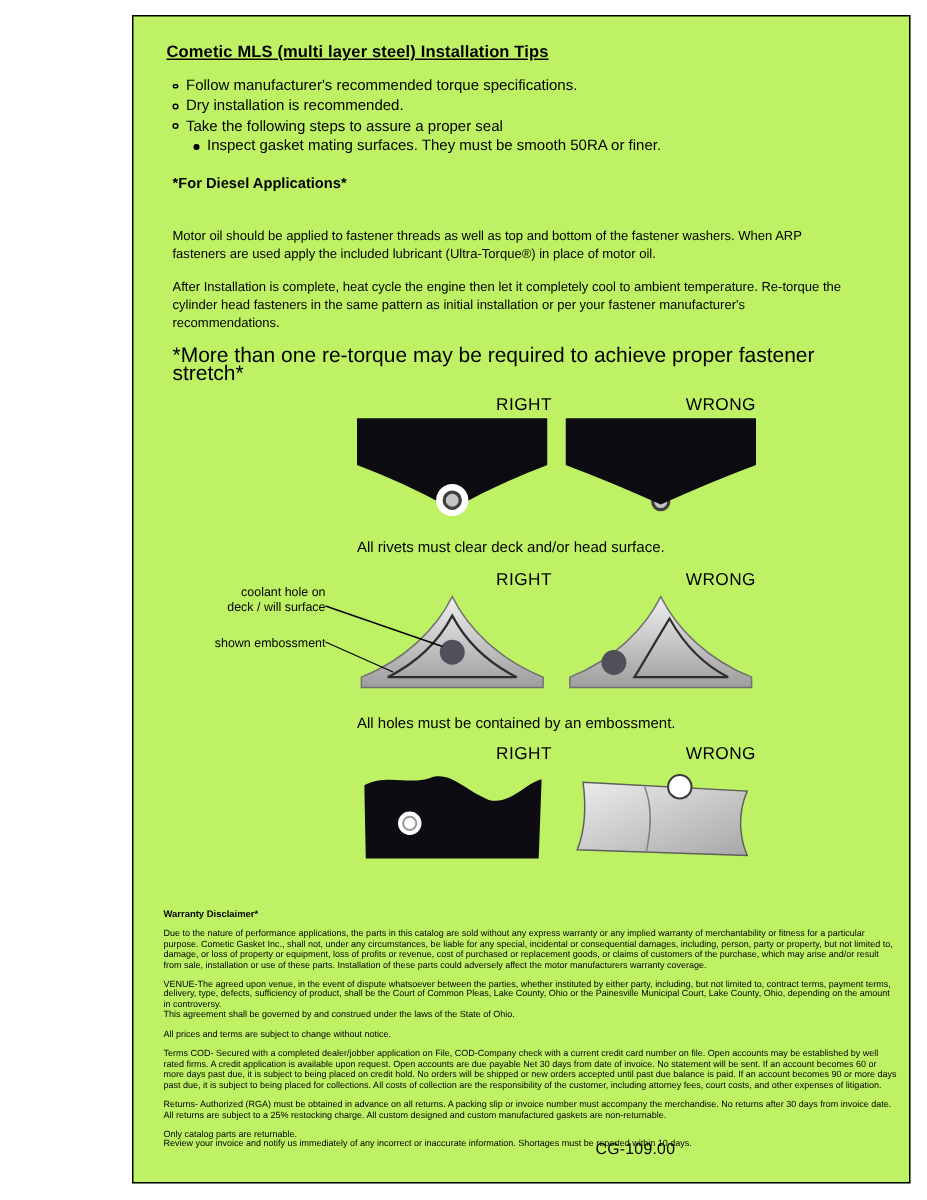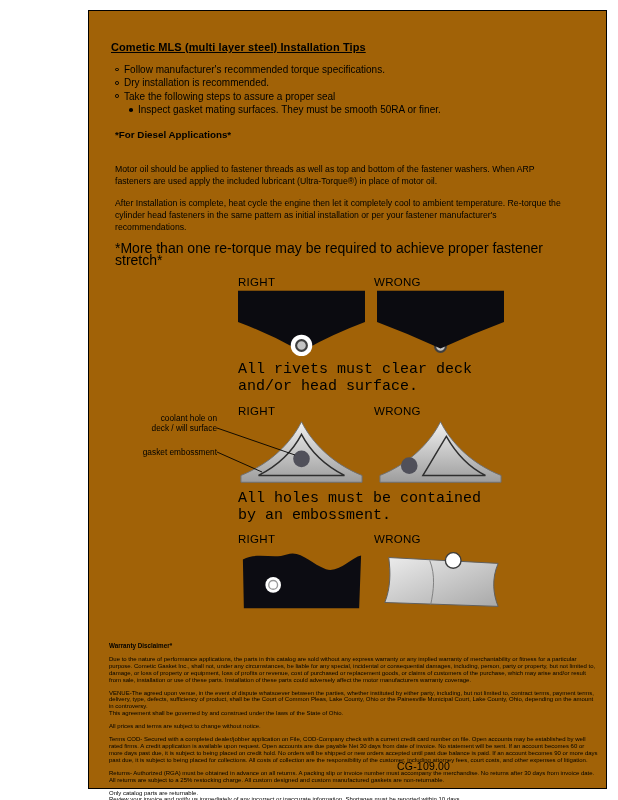--- a/index.html
+++ b/index.html
@@ -3,21 +3,21 @@
 <meta charset="utf-8">
 <style>
   * { margin:0; padding:0; box-sizing:border-box; }
   html,body { background:#fff; }
   body {
     width:618px; height:800px; position:relative; overflow:hidden;
     font-family:"Liberation Sans", sans-serif; color:#000;
   }
   .frame {
     position:absolute; left:88px; top:10px; width:519px; height:779px;
-    border:1.5px solid #000; padding:22px 14px 0 12px; background:#a16207;
+    border:1.5px solid #000; padding:10px 14px 0 12px; background:#bef264;
   }
   .title {
     font-size:11px; font-weight:bold; text-decoration:underline;
     margin:8px 0 10px 10px; letter-spacing:.1px;
   }
   .tips { margin-left:14px; font-size:10px; line-height:13.4px; list-style:none; }
   .tip { position:relative; padding-left:9px; }
   .dot {
     position:absolute; left:0; top:4.6px; width:3.6px; height:3.6px;
     border:1px solid #000; border-radius:50%; display:block;
@@ -27,24 +27,24 @@
   .diesel { margin:12px 0 0 14px; width:446px; font-size:8.7px; line-height:11.8px; }
   .diesel-h { font-size:9.8px; font-weight:bold; margin-bottom:24px; }
   .diesel p { margin-bottom:10px; }
   .note { font-size:14px; margin-top:1px; }
 
   .dgroup { margin-left:137px; width:266px; }
   .dgroup-1 { margin-top:9px; }
   .dgroup-2 { margin-top:10px; }
   .dgroup-3 { margin-top:9px; }
   .dlabels { display:flex; gap:6px; font-size:11.5px; }
-  .dlabel { width:130px; text-align:left; letter-spacing:.3px; }
+  .dlabel { width:130px; text-align:right; letter-spacing:.3px; }
   .dpanels { display:flex; gap:12px; margin-top:2px; position:relative; }
   .dpanel { width:130px; height:66px; }
-  .dcaption { font-size:15px; margin-top:5px;font-family:Liberation Mono, monospace; }
+  .dcaption { font-size:10px; margin-top:16px; }
   .dcaption-wrap { width:250px; line-height:10.5px; }
 
   .ann { position:absolute; left:-121px; width:100px; text-align:right;
          font-size:8.3px; line-height:10px; }
   .ann-coolant { top:-6px; }
   .ann-emboss { top:28px; }
   .ann-lines { position:absolute; left:-121px; top:0; width:200px; height:66px;
                overflow:visible; pointer-events:none; }
 
   .disclaimer { margin:30px 0 0 8px; width:489px; font-size:6px; line-height:6.9px; }
@@ -111,21 +111,21 @@
     <div class="dgroup dgroup-2">
       <div class="dlabels">
         <div class="dlabel">RIGHT</div>
         <div class="dlabel">WRONG</div>
       </div>
       <div class="dpanels">
         <div class="ann ann-coolant">
           <div>coolant hole on</div>
           <div>deck / will surface</div>
         </div>
-        <div class="ann ann-emboss">gasket embossment</div>
+        <div class="ann ann-emboss">shown embossment</div>
         <svg class="ann-lines" viewBox="0 0 200 66">
           <path d="M100,9 L178,36" stroke="#000" stroke-width="0.9" fill="none"></path>
           <path d="M100,33 L145,53" stroke="#000" stroke-width="0.9" fill="none"></path>
         </svg>
         <svg class="dpanel" viewBox="0 0 130 66">
           <defs>
             <linearGradient id="gA" x1="0" y1="0" x2="0" y2="1">
               <stop offset="0" stop-color="#f0f0f0"></stop>
               <stop offset="1" stop-color="#9d9d9d"></stop>
             </linearGradient>

